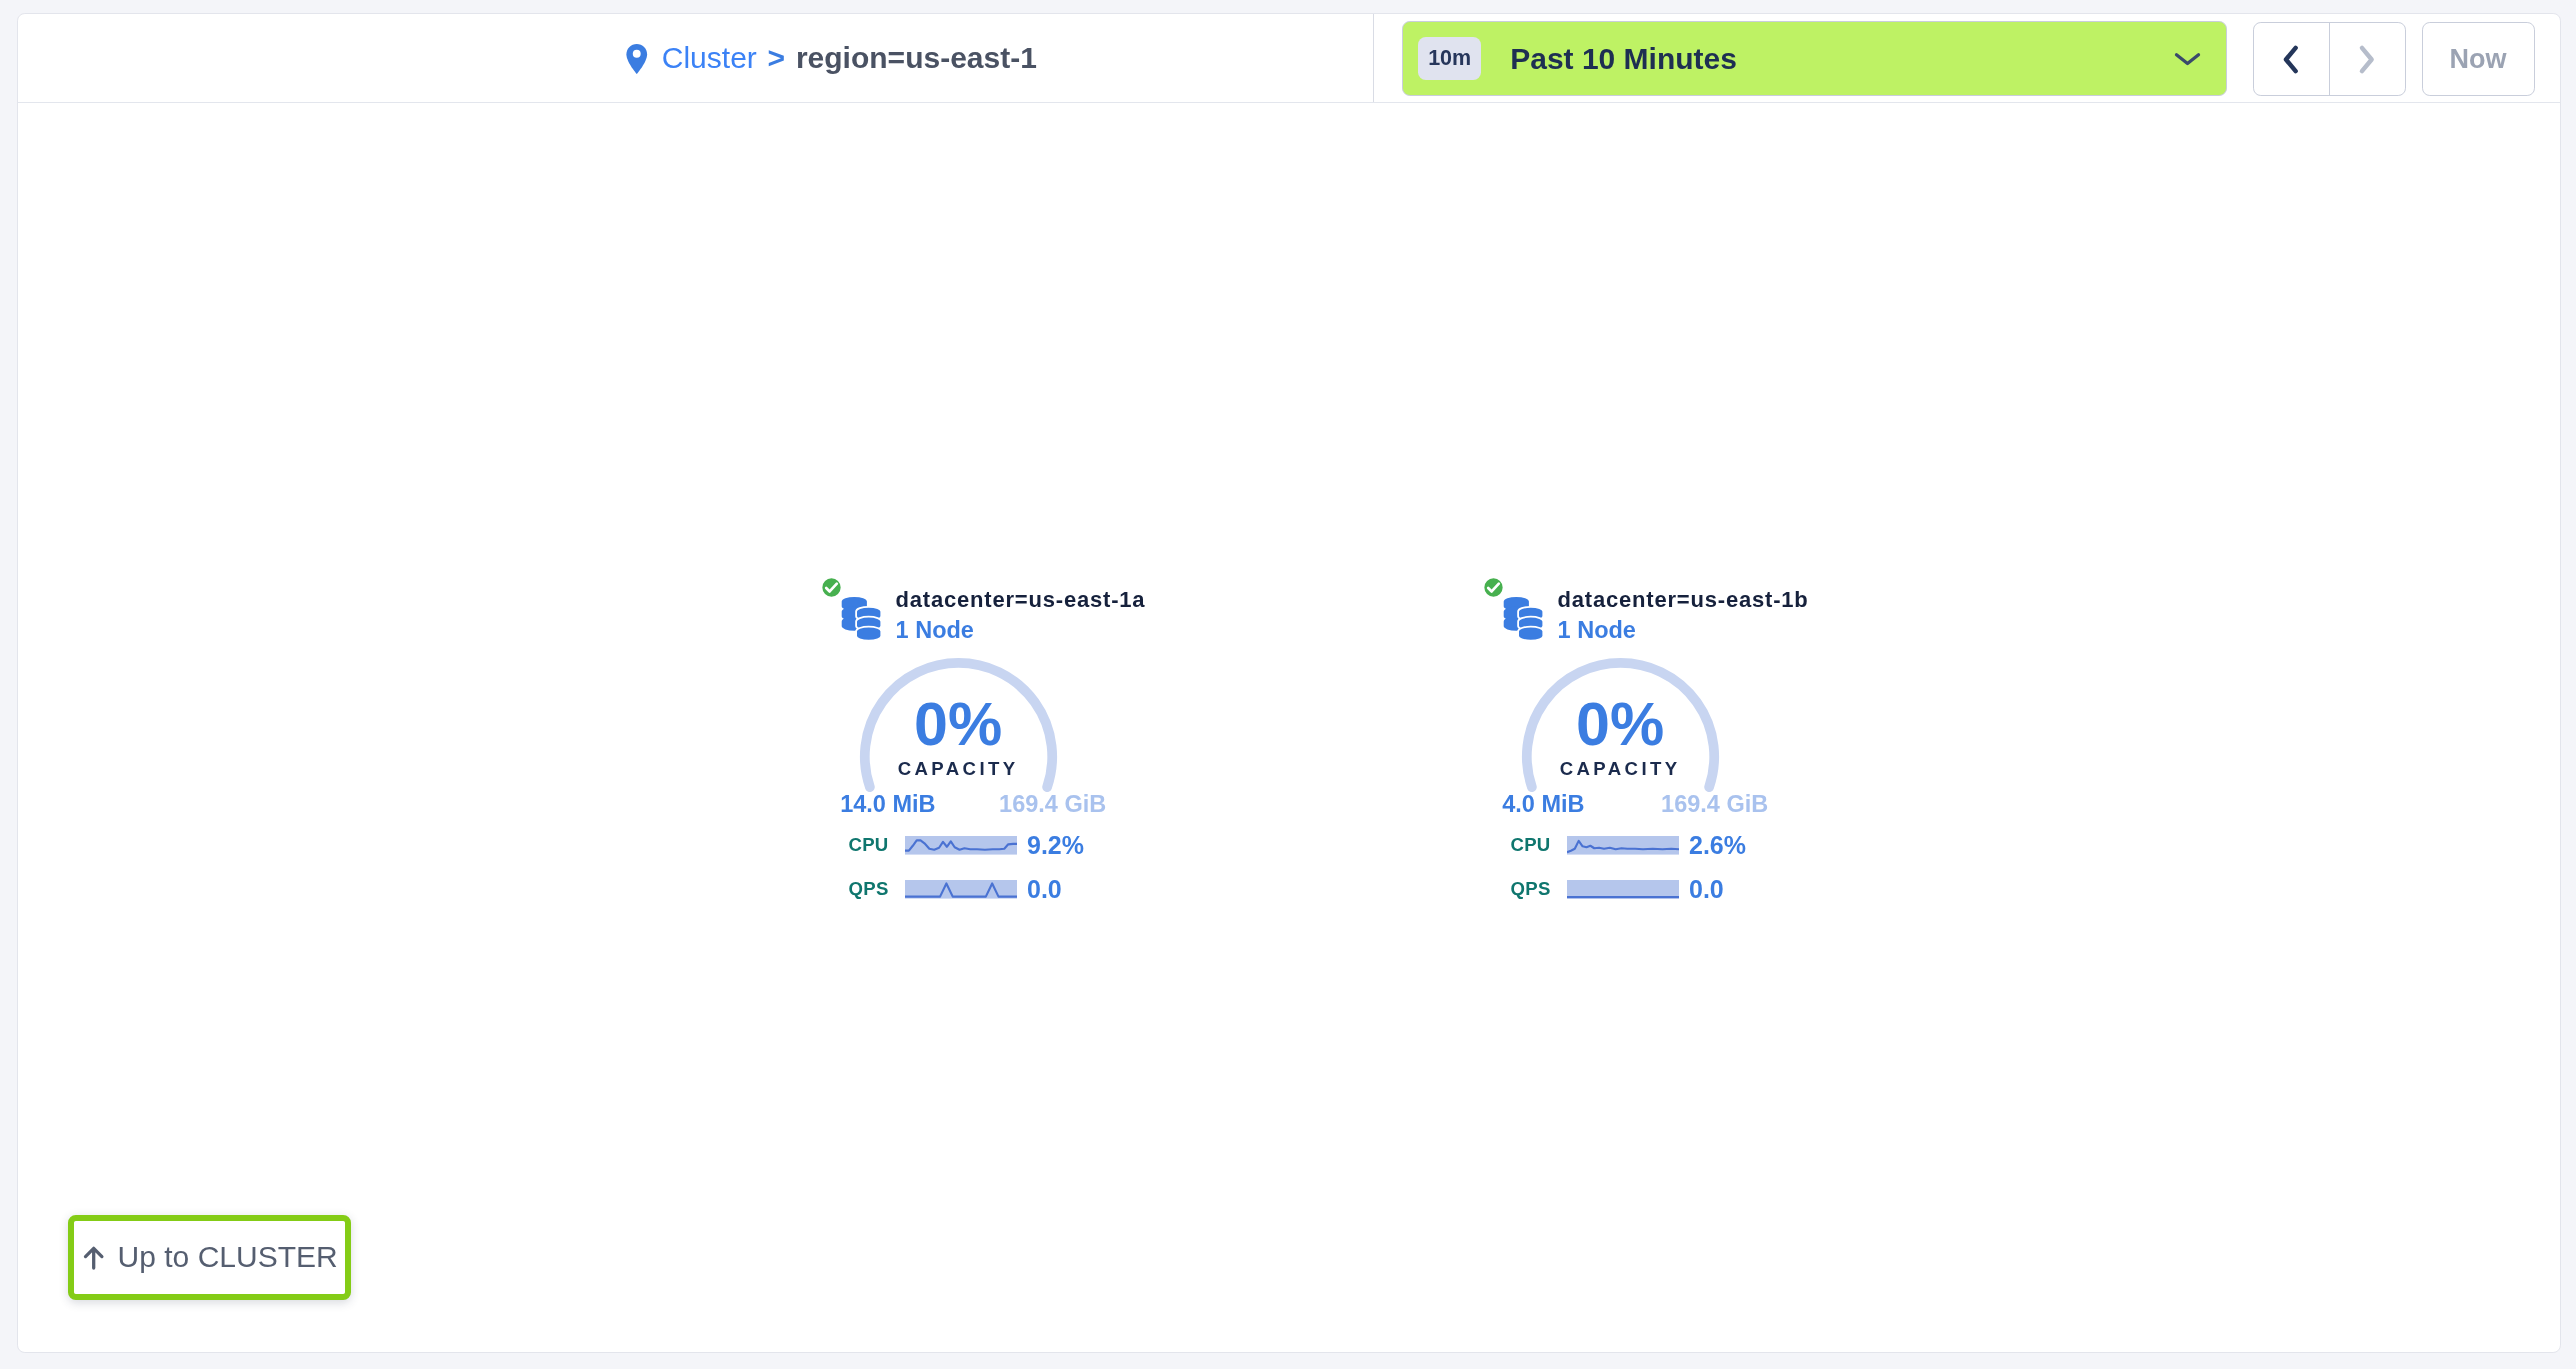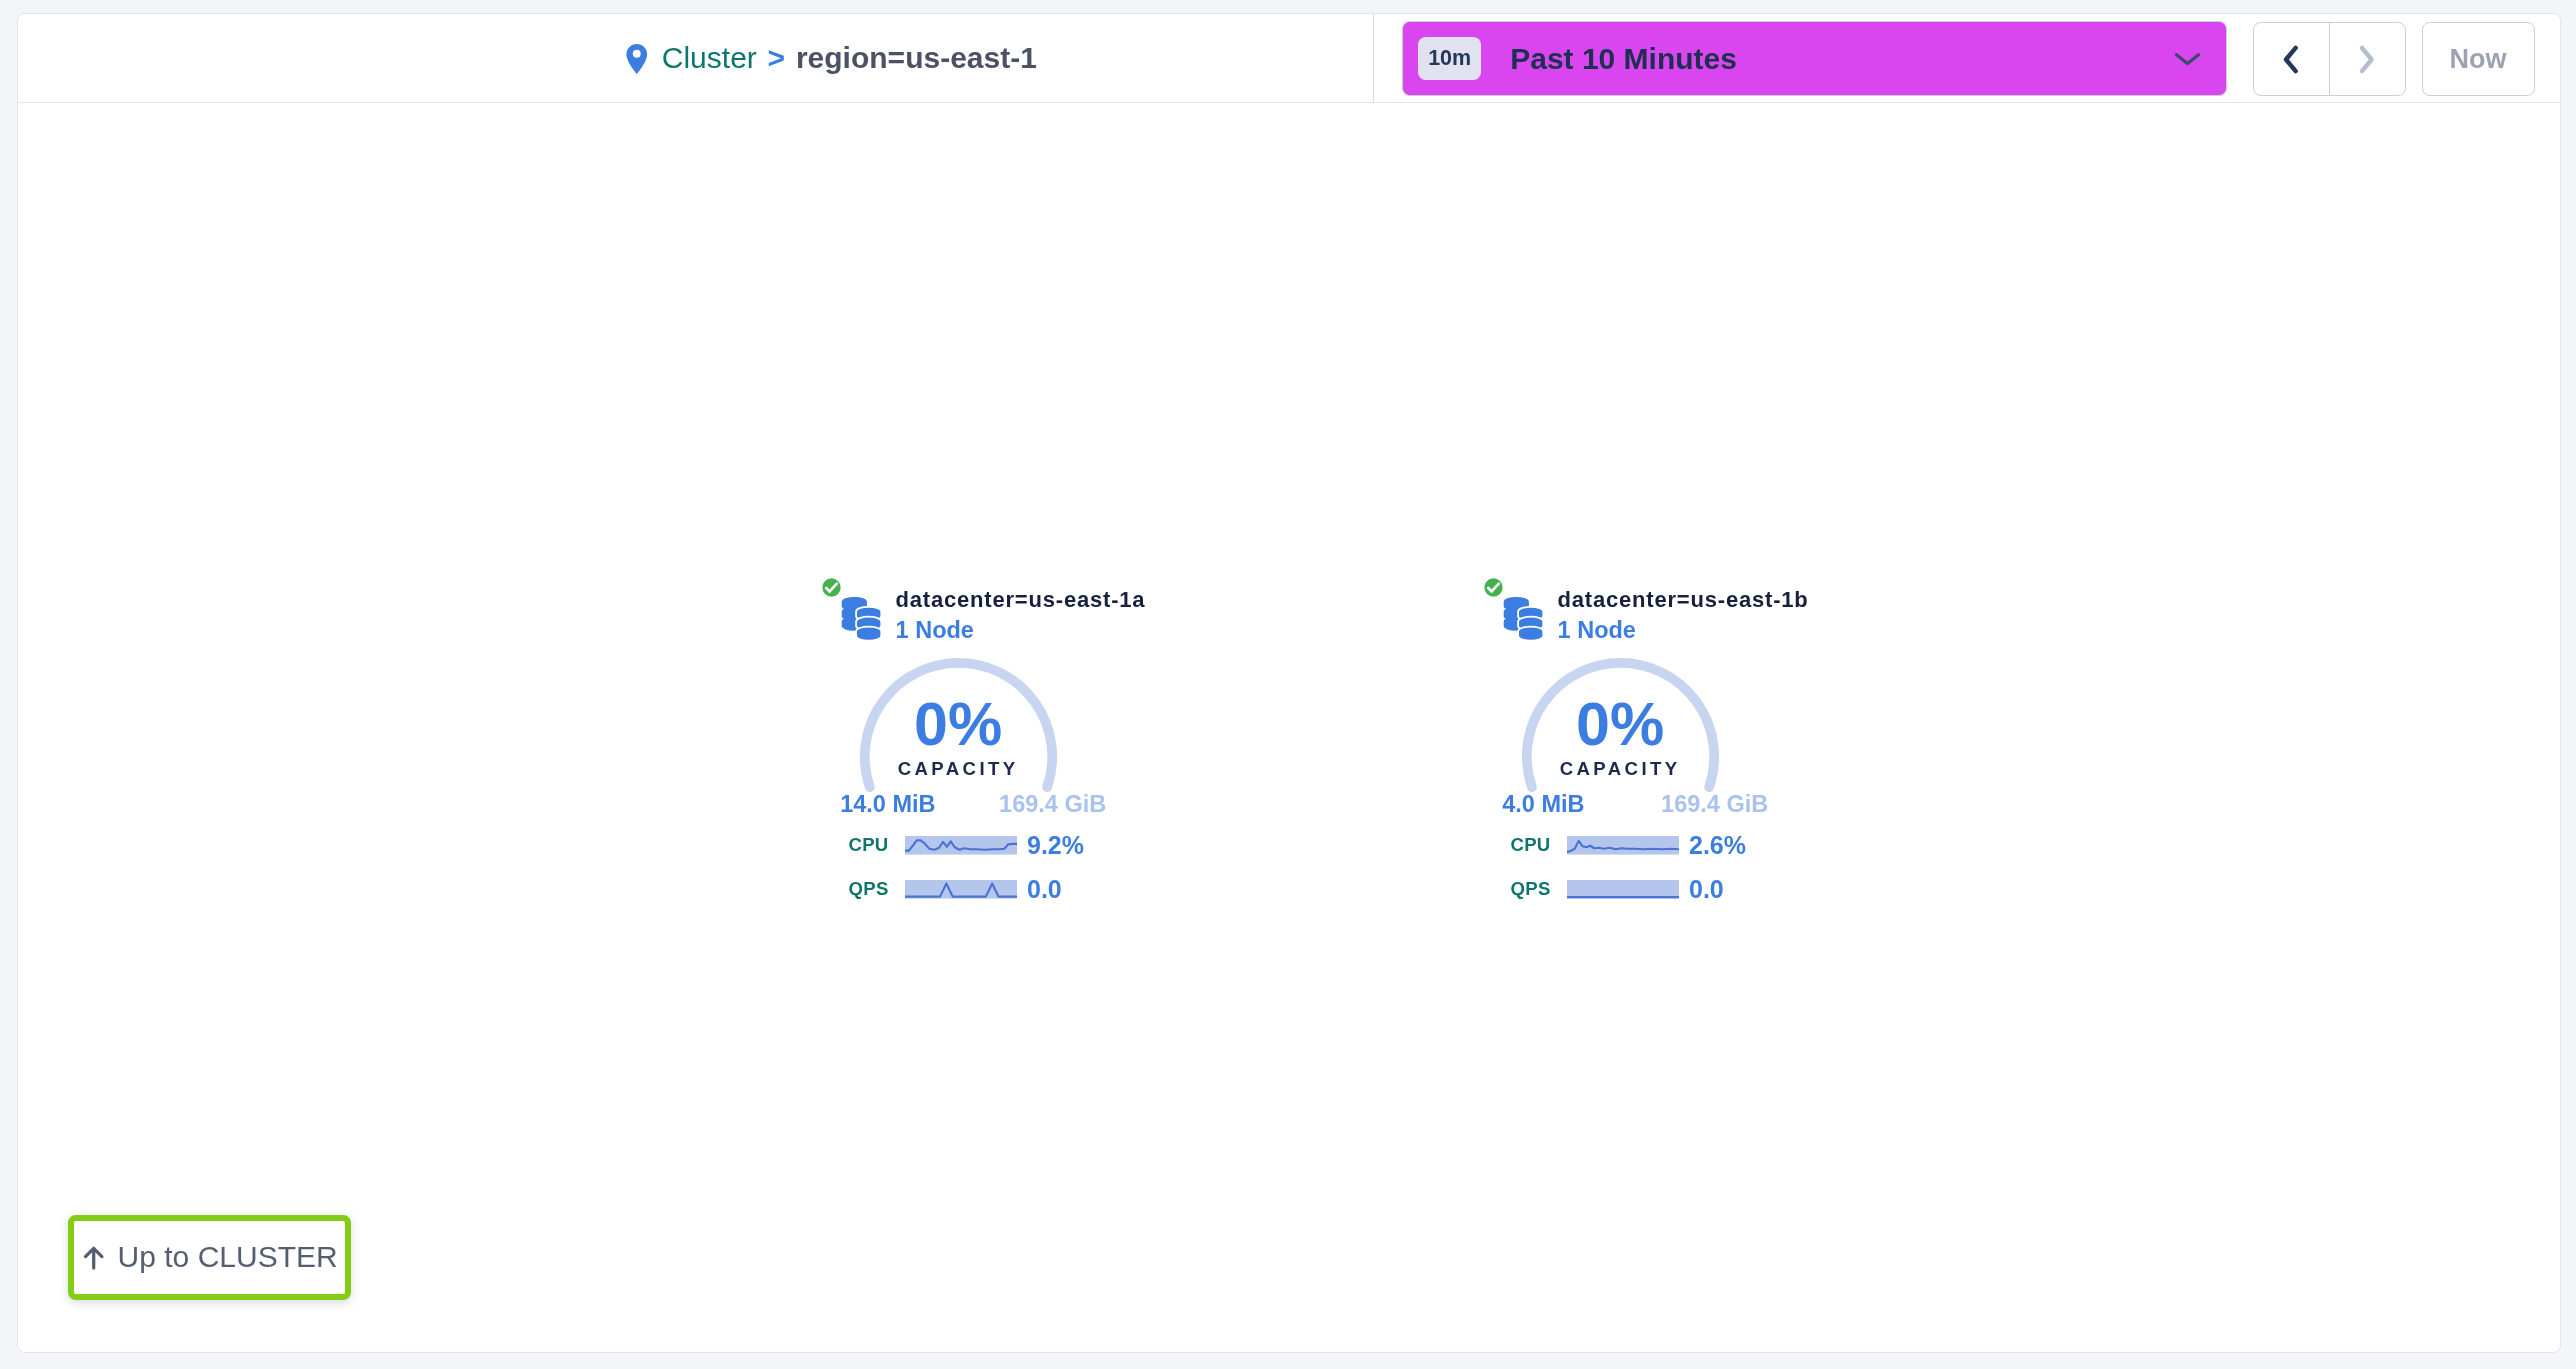--- a/index.html
+++ b/index.html
@@ -27,29 +27,29 @@
   .caret-down {
     width:0; height:0; margin-left:27px; margin-top:3.9px;
     border-left:10.8px solid transparent; border-right:10.8px solid transparent;
     border-top:13.7px solid #3b7de1;
   }
   .breadcrumb {
     position:absolute; left:607px; top:0; bottom:0;
     display:flex; align-items:center; font-size:30px;
   }
   .breadcrumb .pin { margin-right:13.7px; margin-top:2px; }
-  .breadcrumb .root { color:#0f766e; font-weight:500; cursor:pointer; }
+  .breadcrumb .root { color:#3b82f6; font-weight:500; cursor:pointer; }
   .breadcrumb .sep { color:#3b7de1; font-weight:700; margin:0 10.8px; }
   .breadcrumb .current { color:#4a5263; font-weight:700; }
   .header-divider {
     position:absolute; left:1355px; top:0; bottom:0; width:1px; background:#d9dce5;
   }
   .time-dropdown {
     position:absolute; left:1384px; top:7.8px; width:825px; height:75px;
-    border:1px solid #c9cedb; border-radius:7.8px; background:#d946ef;
+    border:1px solid #c9cedb; border-radius:7.8px; background:#bef264;
     display:flex; align-items:center; cursor:pointer;
   }
   .time-badge {
     margin-left:15.6px; width:63px; height:43px; border-radius:7.8px;
     background:#e0e3ef; color:#26365b; font-weight:700; font-size:21.5px;
     display:flex; align-items:center; justify-content:center;
   }
   .time-label { margin-left:29px; font-size:30px; font-weight:600; color:#1e2f52; }
   .time-dropdown .chev { position:absolute; right:23.5px; top:50%; margin-top:-6.8px; }
   .time-nav-group {

